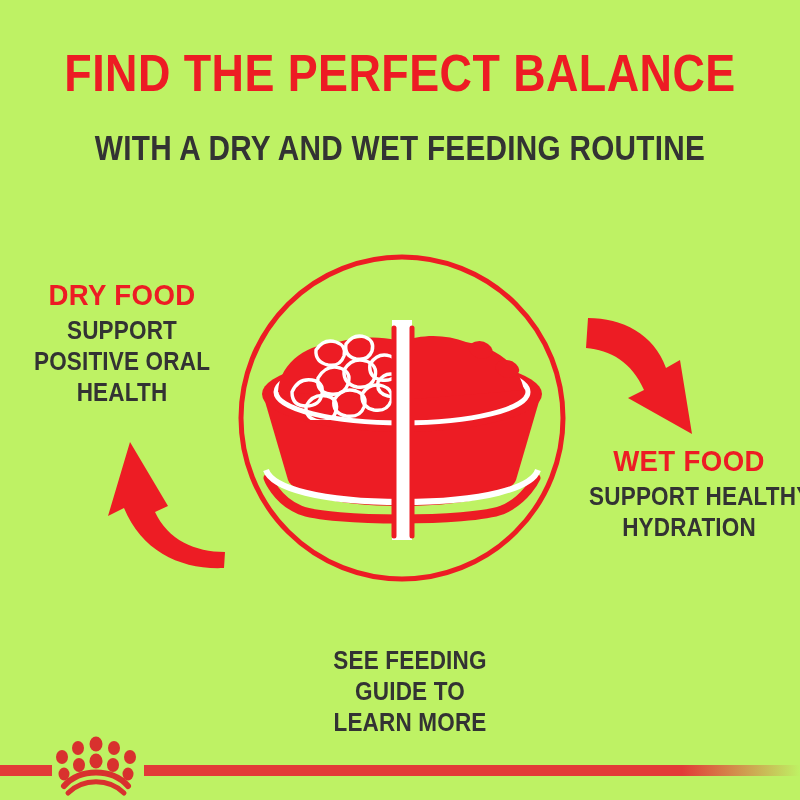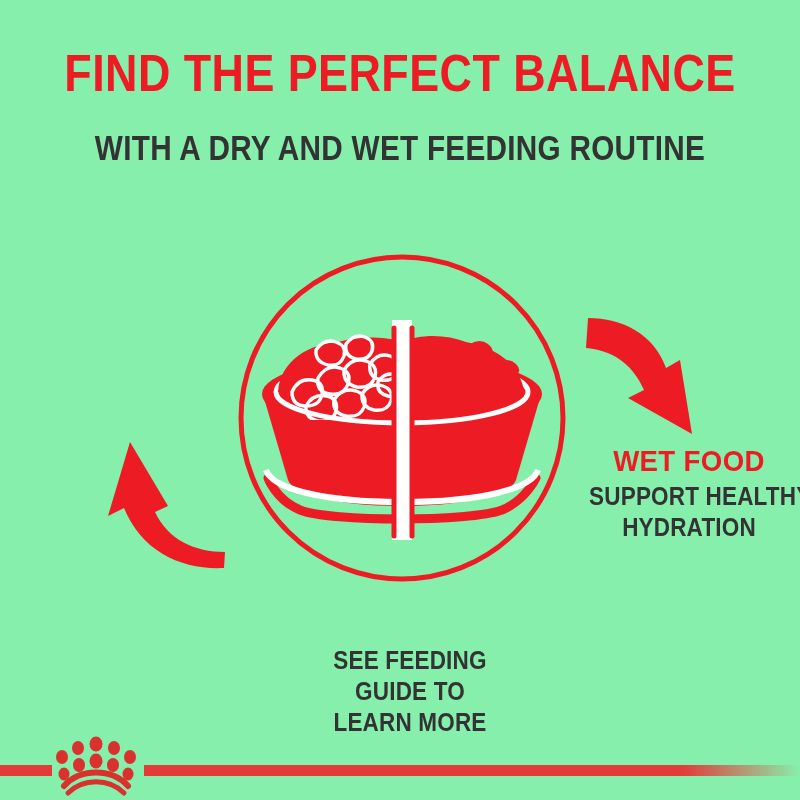--- a/index.html
+++ b/index.html
@@ -8,21 +8,21 @@
     padding: 0;
     background: #ffffff;
   }
   body {
     font-family: "Liberation Sans", sans-serif;
   }
   #poster {
     position: relative;
     width: 800px;
     height: 800px;
-    background: #86efac;
+    background: #bef264;
     overflow: hidden;
   }
 
   
   .headline {
     position: absolute;
     left: 0;
     top: 46px;
     width: 800px;
     text-align: center;
@@ -201,20 +201,28 @@
                C 622,318 654,334 666,368
                L 680,360
                L 692,434
                L 628,398
                L 644,390
                C 632,362 610,350 586,348
                Z" fill="#ED1C24"></path>
     </g>
   </svg>
 
+  <div class="label-block" id="dry-block">
+    <div class="label-title">DRY FOOD</div>
+    <div class="label-body">
+      <div>SUPPORT</div>
+      <div>POSITIVE ORAL</div>
+      <div>HEALTH</div>
+    </div>
+  </div>
 
   <div class="label-block" id="wet-block">
     <div class="label-title">WET FOOD</div>
     <div class="label-body">
       <div>SUPPORT HEALTHY</div>
       <div>HYDRATION</div>
     </div>
   </div>
 
   <div class="footer-caption">

